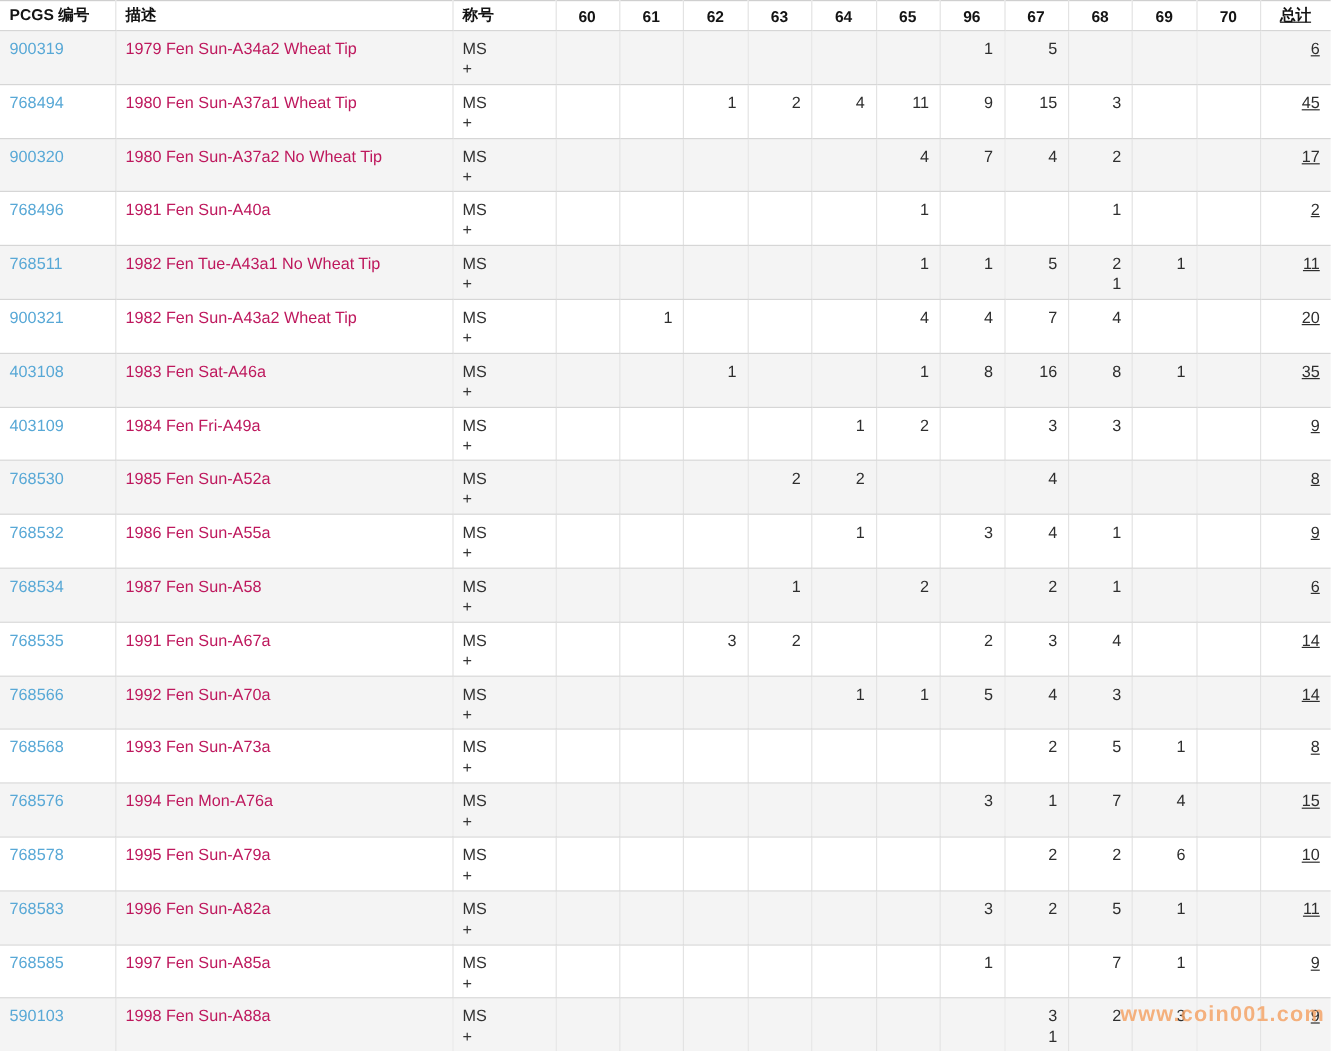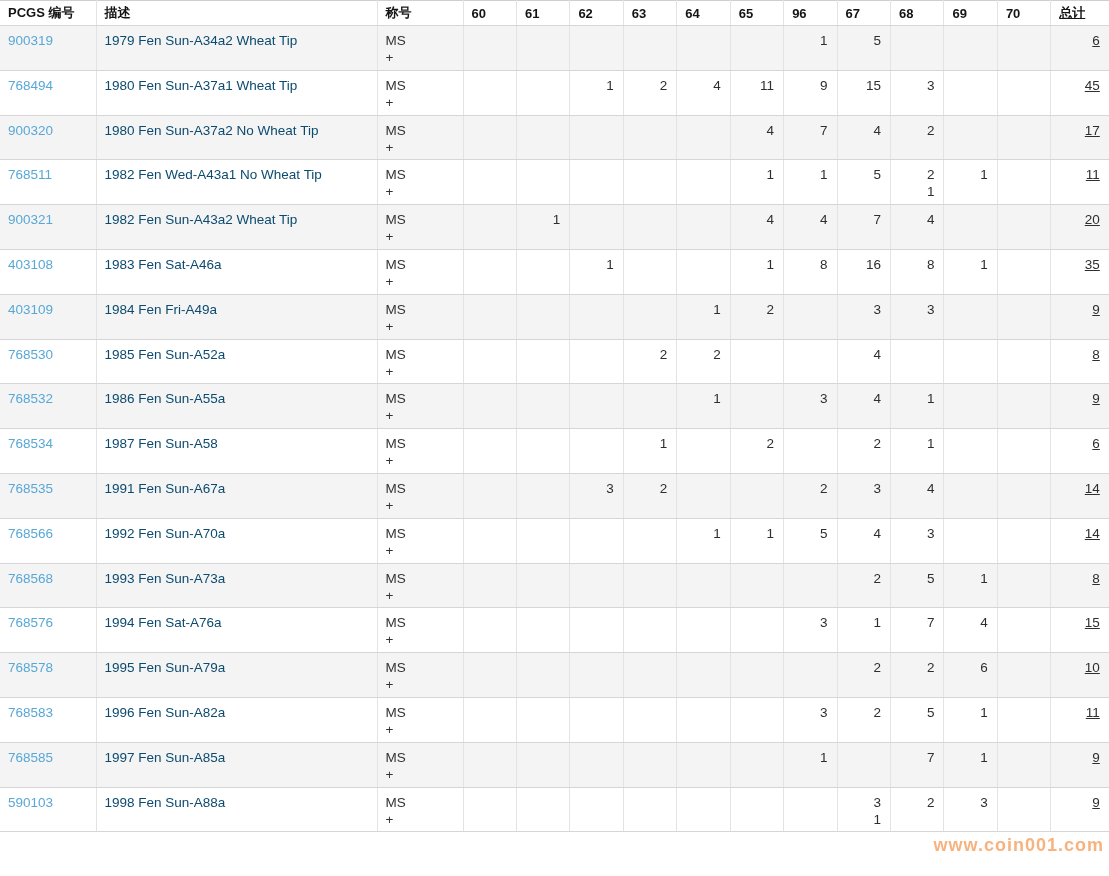--- a/index.html
+++ b/index.html
@@ -22,32 +22,32 @@
   }
   th,td{border-right:1px solid var(--vline);overflow:hidden;}
   th:last-child,td:last-child{border-right:none;text-decoration:underline;}
   thead th{
     height:24px;padding:3px 9px 3px 8px;
     font-size:13px;font-weight:bold;color:#141414;
     text-align:left;white-space:nowrap;
     border-bottom:1px solid var(--hline);
     background:#fff;
   }
-  thead th.num{text-align:left;}
+  thead th.num{text-align:center;}
   tbody td{
     height:44.8px;vertical-align:top;
     padding:6px 9px 0 8px;
     font-size:13.5px;line-height:17px;
     border-bottom:1px solid var(--hline);
   }
   tbody td.num{text-align:right;}
   tbody tr:nth-child(odd) td{background:var(--zebra);}
   tbody tr:nth-child(even) td{background:#fff;}
   a.pcgs-link{color:var(--link);text-decoration:none;cursor:pointer;}
-  .desc-text{color:#0c4a6e;}
+  .desc-text{color:#be185d;}
   .desig-line{color:#333;}
   .watermark{
     position:absolute;top:835px;right:5px;
     font-size:18px;font-weight:bold;letter-spacing:1px;
     color:var(--watermark);opacity:.82;
     pointer-events:none;white-space:nowrap;
   }
 </style>
 </head>
 <body>
@@ -170,22 +170,46 @@
           <div>4</div>
         </td>
         <td class="num">
           <div>2</div>
         </td>
         <td class="num"></td>
         <td class="num"></td>
         <td class="num">17</td>
       </tr>
       <tr>
+        <td><a class="pcgs-link">768496</a></td>
+        <td><span class="desc-text">1981 Fen Sun-A40a</span></td>
+        <td>
+          <div class="desig-line">MS</div>
+          <div class="desig-line">+</div>
+        </td>
+        <td class="num"></td>
+        <td class="num"></td>
+        <td class="num"></td>
+        <td class="num"></td>
+        <td class="num"></td>
+        <td class="num">
+          <div>1</div>
+        </td>
+        <td class="num"></td>
+        <td class="num"></td>
+        <td class="num">
+          <div>1</div>
+        </td>
+        <td class="num"></td>
+        <td class="num"></td>
+        <td class="num">2</td>
+      </tr>
+      <tr>
         <td><a class="pcgs-link">768511</a></td>
-        <td><span class="desc-text">1982 Fen Wed-A43a1 No Wheat Tip</span></td>
+        <td><span class="desc-text">1982 Fen Tue-A43a1 No Wheat Tip</span></td>
         <td>
           <div class="desig-line">MS</div>
           <div class="desig-line">+</div>
         </td>
         <td class="num"></td>
         <td class="num"></td>
         <td class="num"></td>
         <td class="num"></td>
         <td class="num"></td>
         <td class="num">
@@ -460,21 +484,21 @@
           <div>5</div>
         </td>
         <td class="num">
           <div>1</div>
         </td>
         <td class="num"></td>
         <td class="num">8</td>
       </tr>
       <tr>
         <td><a class="pcgs-link">768576</a></td>
-        <td><span class="desc-text">1994 Fen Sat-A76a</span></td>
+        <td><span class="desc-text">1994 Fen Mon-A76a</span></td>
         <td>
           <div class="desig-line">MS</div>
           <div class="desig-line">+</div>
         </td>
         <td class="num"></td>
         <td class="num"></td>
         <td class="num"></td>
         <td class="num"></td>
         <td class="num"></td>
         <td class="num"></td>

